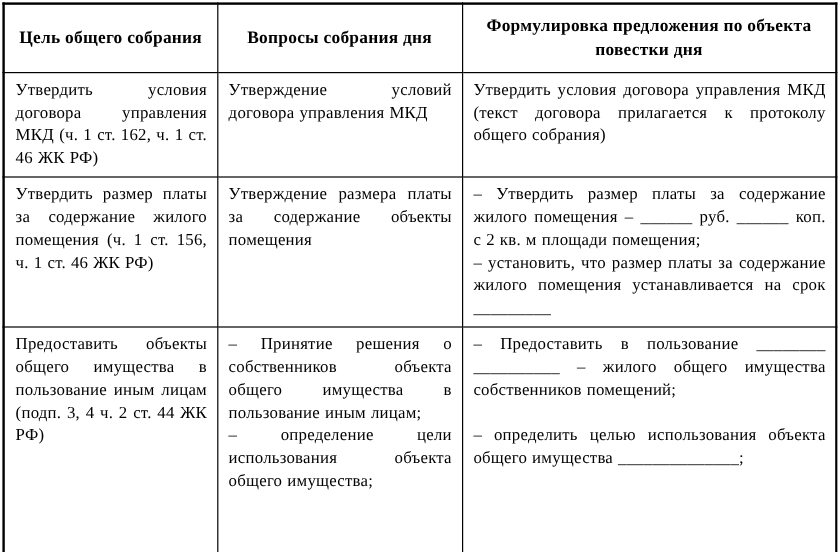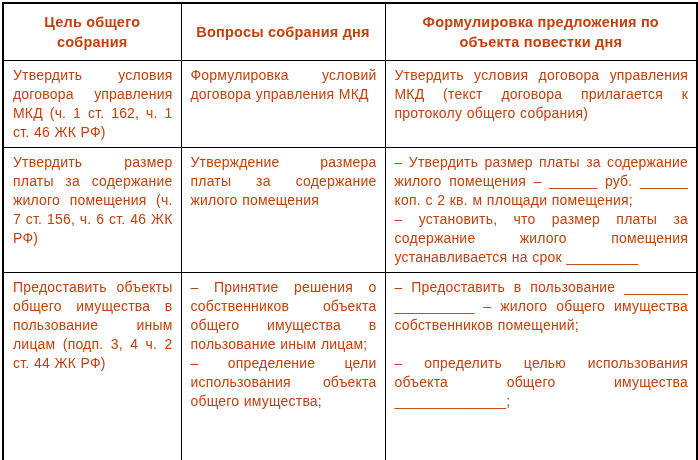--- a/index.html
+++ b/index.html
@@ -8,22 +8,22 @@
     background: #ffffff;
     width: 698px;
     height: 460px;
     overflow: hidden;
   }
   .page {
     position: relative;
     width: 686px;
     height: 460px;
     background: #ffffff;
-    font-family: Liberation Sans, sans-serif;
-    color: #c2410c;
+    font-family: Liberation Serif, serif;
+    color: #000000;
   }
   table.doc-table {
     position: absolute;
     left: 2px;
     top: 2px;
     width: 694px;
     height: 452px;
     border-collapse: collapse;
     table-layout: fixed;
     border: 2px solid #000;
@@ -76,32 +76,32 @@
         <th>Вопросы собрания дня</th>
         <th>Формулировка предложения по объекта повестки дня</th>
       </tr>
     </thead>
     <tbody>
       <tr class="r1">
         <td>
           <p>Утвердить условия договора управления МКД (ч. 1 ст. 162, ч. 1 ст. 46 ЖК РФ)</p>
         </td>
         <td>
-          <p>Формулировка условий договора управления МКД</p>
+          <p>Утверждение условий договора управления МКД</p>
         </td>
         <td>
           <p>Утвердить условия договора управления МКД (текст договора прилагается к протоколу общего собрания)</p>
         </td>
       </tr>
       <tr class="r2">
         <td>
-          <p>Утвердить размер платы за содержание жилого помещения (ч. 7 ст. 156, ч. 6 ст. 46 ЖК РФ)</p>
+          <p>Утвердить размер платы за содержание жилого помещения (ч. 1 ст. 156, ч. 1 ст. 46 ЖК РФ)</p>
         </td>
         <td>
-          <p>Утверждение размера платы за содержание жилого помещения</p>
+          <p>Утверждение размера платы за содержание объекты помещения</p>
         </td>
         <td>
           <p>– Утвердить размер платы за содержание жилого помещения – ______ руб. ______ коп. с 2 кв. м площади помещения;</p>
           <p>– установить, что размер платы за содержание жилого помещения устанавливается на срок _________</p>
         </td>
       </tr>
       <tr class="r3">
         <td>
           <p>Предоставить объекты общего имущества в пользование иным лицам (подп. 3, 4 ч. 2 ст. 44 ЖК РФ)</p>
         </td>

